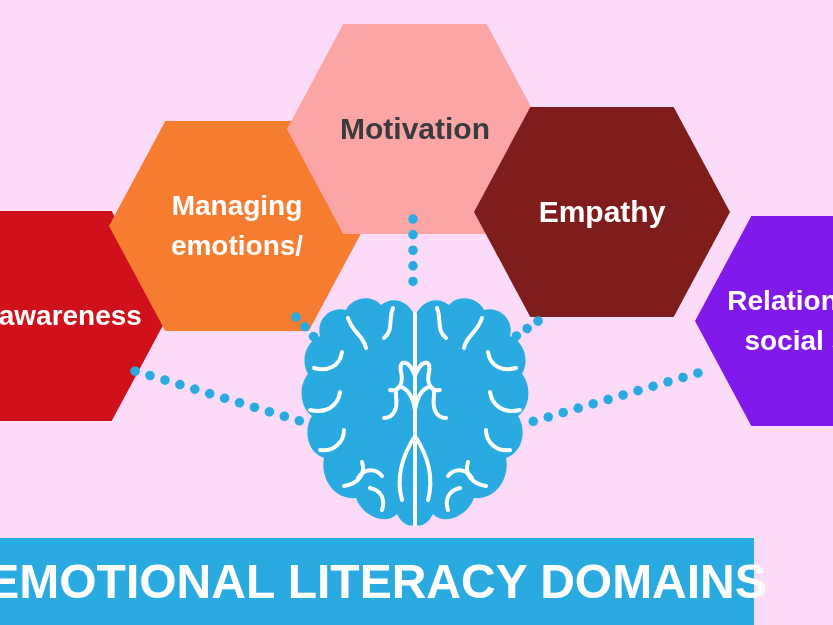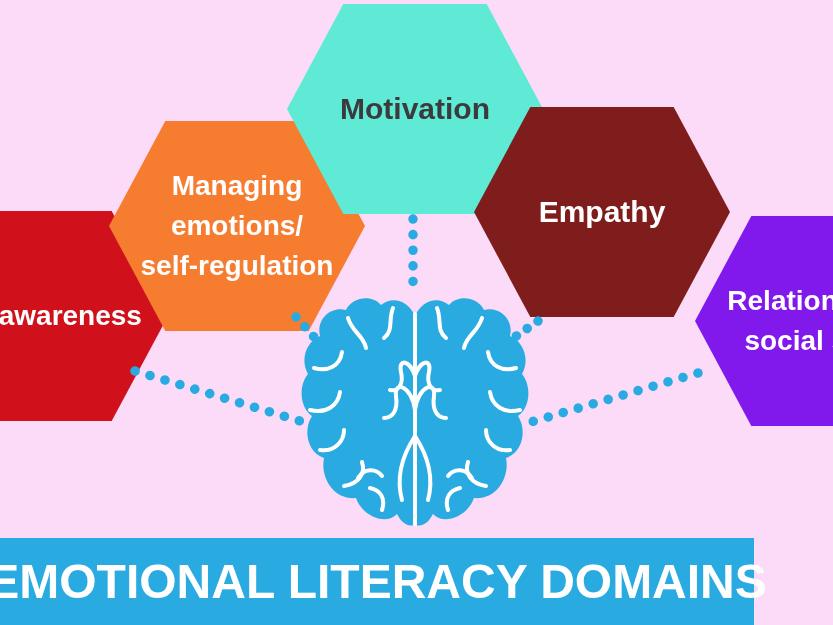--- a/index.html
+++ b/index.html
@@ -55,25 +55,24 @@
   <div class="hex hex-red" style="background-color: rgb(208, 17, 27);">
     <div class="hex-label" style="color: rgb(255, 255, 255);">
       <span class="line">Self-awareness</span>
     </div>
   </div>
 
   <div class="hex hex-orange" style="background-color: rgb(246, 124, 47); margin-top: 24px;">
     <div class="hex-label" style="color: rgb(255, 255, 255);">
       <span class="line">Managing</span>
       <span class="line">emotions/</span>
-      <span class="line">self-regulation</span>
     </div>
   </div>
 
-  <div class="hex hex-yellow" style="background-color: #5eead4;">
+  <div class="hex hex-yellow" style="background-color: #fca5a5; margin-top: 20px;">
     <div class="hex-label" style="color: rgb(59, 59, 61);">
       <span class="line">Motivation</span>
     </div>
   </div>
 
   <div class="hex hex-green" style="background-color: #7f1d1d;">
     <div class="hex-label" style="color: rgb(255, 255, 255);">
       <span class="line">Empathy</span>
     </div>
   </div>

